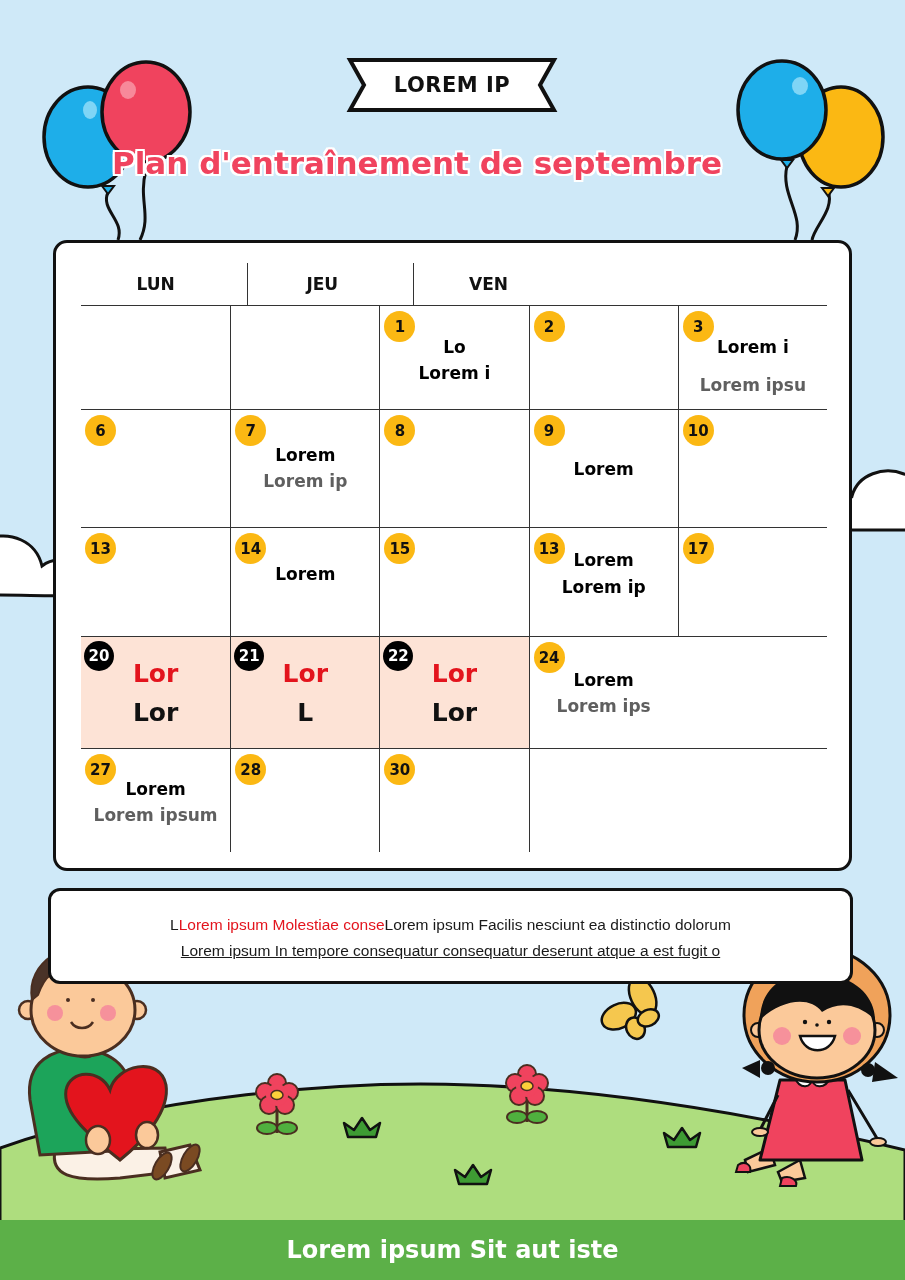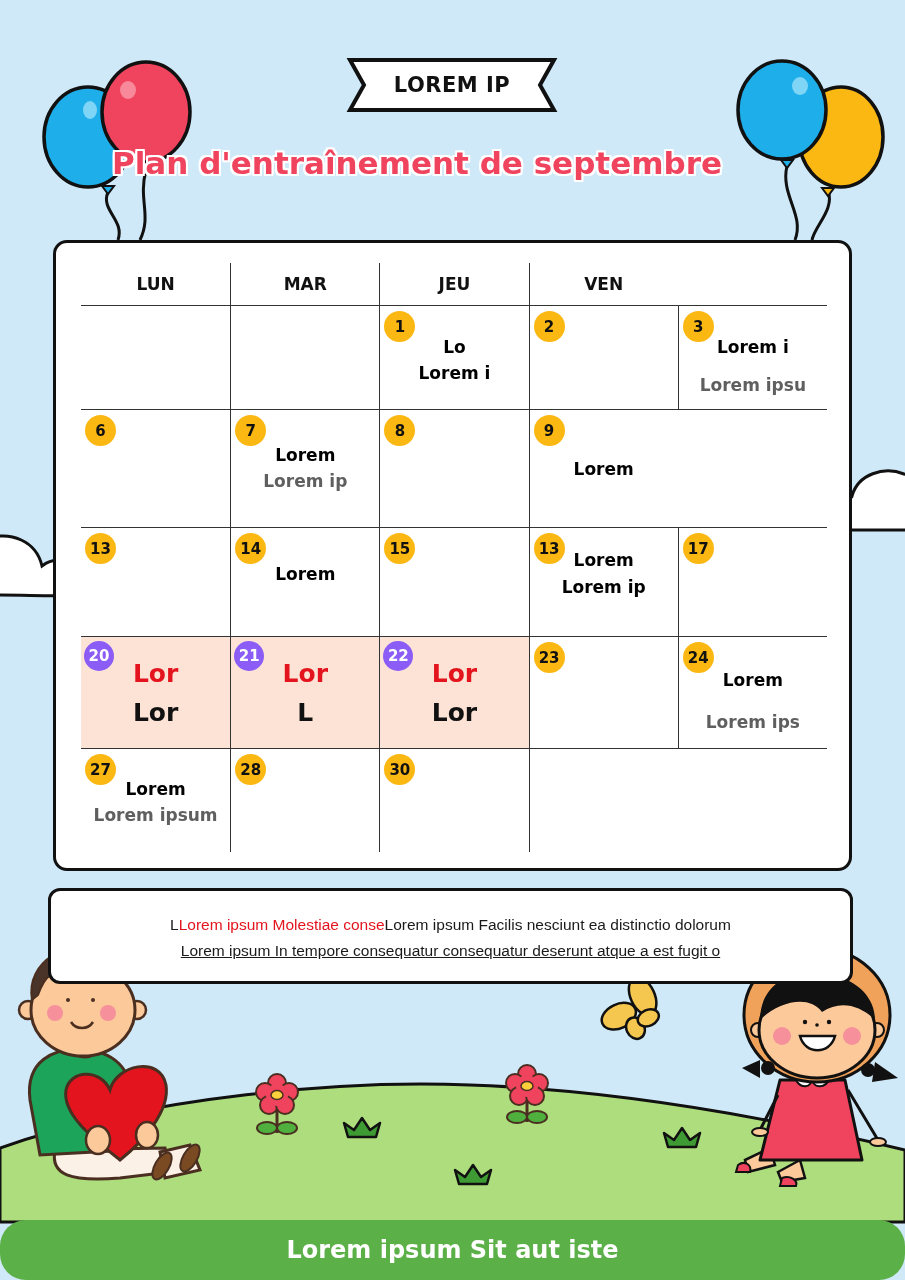--- a/index.html
+++ b/index.html
@@ -29,42 +29,42 @@
     }
 
     
     .card {
       left: 53px; top: 240px; width: 799px; height: 631px;
       background: #fff; border: 3px solid #111; border-radius: 14px;
     }
     .grid {
       position: absolute; left: 25px; top: 20px; width: 746px;
     }
-    .hdr-row { display: flex; height: 42px; }
+    .hdr-row { display: flex; height: 42px; gap: 17px; }
     .hdr-cell {
       width: 149.2px; display: flex; align-items: center; justify-content: center;
       font-weight: bold; font-size: 17px; color: #111;
       border-left: 1.5px solid #333;
     }
     .hdr-cell:first-child { border-left: none; }
     .week { display: flex; border-top: 1.5px solid #333; }
     .day {
       width: 149.2px; position: relative;
       border-left: 1.5px solid #333;
     }
     .day:first-child { border-left: none; }
     .day.hl { background: #fde3d6; }
     .badge {
       position: absolute; left: 4px; top: 5px;
       width: 31px; height: 31px; border-radius: 50%;
       background: #fbb813; color: #111;
       display: flex; align-items: center; justify-content: center;
       font-weight: bold; font-size: 15px;
     }
-    .badge.red { background: #8b5cf6; color: #fff; width: 30px; height: 30px; left: 3px; top: 4px; }
+    .badge.red { background: #000000; color: #fff; width: 30px; height: 30px; left: 3px; top: 4px; }
     .evt {
       position: absolute; left: 0; width: 100%; text-align: center;
       font-weight: bold; font-size: 17px; line-height: 26px;
     }
     .l1 { color: #000000; }
     .l2 { color: #5f5f5f; }
     .big1 { color: #e3141d; font-size: 25px; line-height: 38px; }
     .big2 { color: #111; font-size: 25px; line-height: 38px; }
 
     
@@ -76,21 +76,21 @@
       position: absolute; left: 0; width: 100%; text-align: center;
       font-family: "Liberation Sans", sans-serif; font-size: 15.5px; color: #1a1a1a;
     }
     .red-text { color: #e3141d; }
 
     
     .footer {
       left: 0; top: 1220px; width: 905px; height: 60px;
       background: #5cb048;
       display: flex; align-items: center; justify-content: center;
-      color: #fff; font-weight: bold; font-size: 24px; border-radius: 26px;
+      color: #fff; font-weight: bold; font-size: 24px;
     }
   </style>
 </head>
 <body>
 
 <svg class="abs" style="left:0;top:0" width="905" height="1280" viewBox="0 0 905 1280">
 
   <path d="M0 1148 C 150 1095, 350 1080, 470 1085 C 620 1090, 780 1120, 905 1150 L905 1222 L0 1222 Z" fill="#aedd7e" stroke="#111" stroke-width="3"></path>
 
   <g>
@@ -214,21 +214,20 @@
   </svg>
   <div class="banner-text">LOREM IP</div>
 </div>
 
 <div class="abs title">Plan d'entraînement de septembre</div>
 
 <div class="abs card">
   <div class="grid">
     <div class="hdr-row">
       <div class="hdr-cell">LUN</div>
-      <div class="hdr-cell">MAR</div>
       <div class="hdr-cell">JEU</div>
       <div class="hdr-cell">VEN</div>
     </div>
     <div id="weeks">
         <div class="week" style="height: 104px;">
           <div class="day"></div>
           <div class="day"></div>
           <div class="day">
             <div class="badge">1</div>
             <div class="evt l1" style="top: 28px;">Lo</div>
@@ -252,20 +251,23 @@
             <div class="evt l1" style="top: 32px;">Lorem</div>
             <div class="evt l2" style="top: 58px;">Lorem ip</div>
           </div>
           <div class="day">
             <div class="badge">8</div>
           </div>
           <div class="day">
             <div class="badge">9</div>
             <div class="evt l1" style="top: 46px;">Lorem</div>
           </div>
+          <div class="day">
+            <div class="badge">10</div>
+          </div>
         </div>
         <div class="week" style="height: 109px;">
           <div class="day">
             <div class="badge">13</div>
           </div>
           <div class="day">
             <div class="badge">14</div>
             <div class="evt l1" style="top: 33px;">Lorem</div>
           </div>
           <div class="day">
@@ -290,26 +292,23 @@
             <div class="badge red">21</div>
             <div class="evt big1" style="top: 18px;">Lor</div>
             <div class="evt big2" style="top: 57px;">L</div>
           </div>
           <div class="day hl">
             <div class="badge red">22</div>
             <div class="evt big1" style="top: 18px;">Lor</div>
             <div class="evt big2" style="top: 57px;">Lor</div>
           </div>
           <div class="day">
-            <div class="badge">23</div>
-          </div>
-          <div class="day">
             <div class="badge">24</div>
             <div class="evt l1" style="top: 30px;">Lorem</div>
-            <div class="evt l2" style="top: 72px;">Lorem ips</div>
+            <div class="evt l2" style="top: 56px;">Lorem ips</div>
           </div>
         </div>
         <div class="week" style="height: 104px;">
           <div class="day">
             <div class="badge">27</div>
             <div class="evt l1" style="top: 27px;">Lorem</div>
             <div class="evt l2" style="top: 53px;">Lorem ipsum</div>
           </div>
           <div class="day">
             <div class="badge">28</div>

